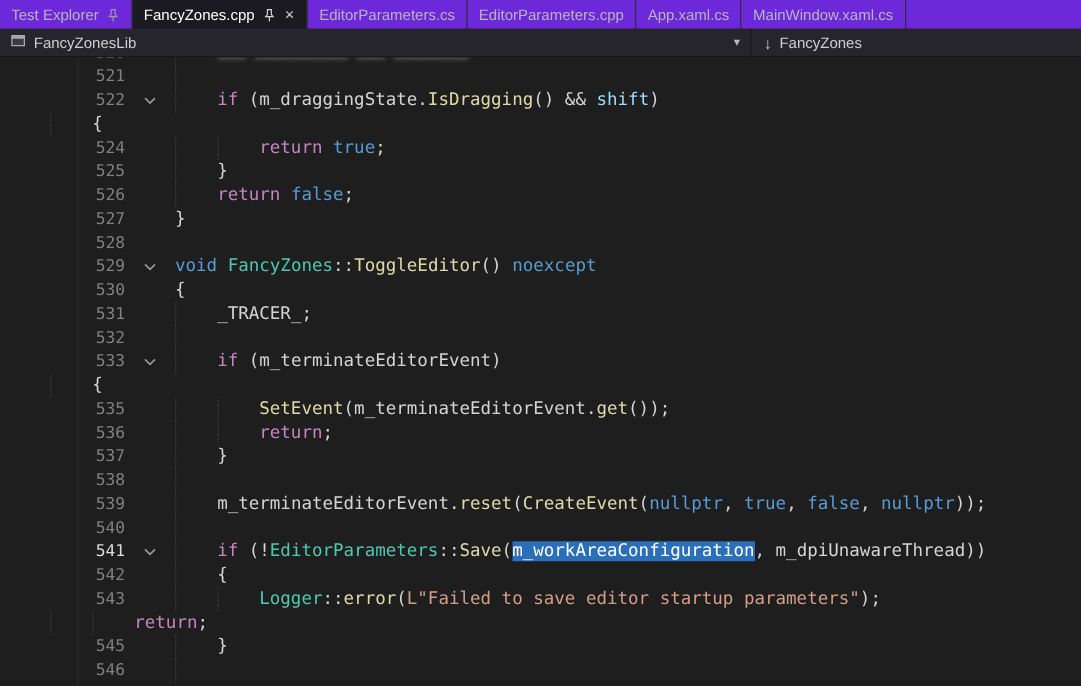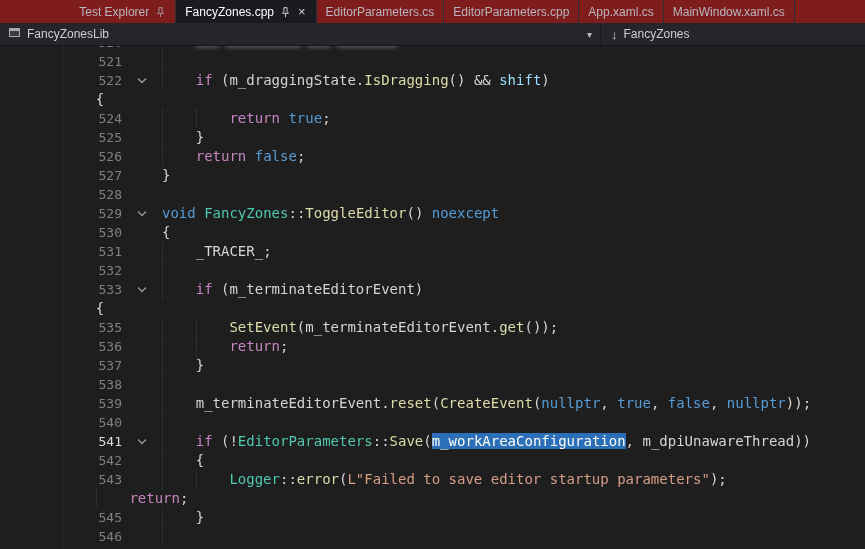--- a/index.html
+++ b/index.html
@@ -3,22 +3,22 @@
 <meta charset="utf-8">
 <style>
   * { margin:0; padding:0; box-sizing:border-box; }
   html,body { background:#111; }
   #app {
     position:relative; width:865px; height:549px; overflow:hidden;
     background:#1e1e1e; font-family:"Liberation Sans", sans-serif;
   }
   
   #tabbar {
-    display:flex; height:23px; background:#7f1d1d; font-size:12px;
-    color:#b8b5bf; align-items:stretch;justify-content:center;
+    display:flex; height:23px; background:#6d28d9; font-size:12px;
+    color:#b8b5bf; align-items:stretch;
   }
   .tab {
     display:flex; align-items:center; gap:6px; padding:0 9px;
     border-right:1px solid #302d38; white-space:nowrap; cursor:default;
   }
   .tab.active { background:#1b1a20; color:#ffffff; }
   .tab .pin svg { display:block; }
   .tab .close { font-size:13px; color:#cfcfcf; line-height:1; padding:0 1px; }
   
   #navbar {
@@ -30,21 +30,21 @@
   #nav-sep { width:1px; height:100%; background:#1b1b1b; }
   #member-combo { display:flex; align-items:center; gap:6px; padding:0 10px; height:100%; flex:1; }
   .down-arrow { color:#c8c8c8; font-size:13px; }
   
   #editor {
     position:absolute; top:46px; left:0; right:0; bottom:0;
     background:#1e1e1e; overflow:hidden;
     font-family:"DejaVu Sans Mono", monospace; font-size:14px;
   }
   #lines { margin-top:-13px; }
-  .row { display:flex; height:19px; line-height:19px;padding-left:22px; }
+  .row { display:flex; height:19px; line-height:19px; }
   .num {
     width:100px; text-align:right; color:#808080; font-size:13px;
     flex:0 0 100px; user-select:none;
   }
   .num.cur { color:#dcdcdc; }
   .fold { width:40px; flex:0 0 40px; display:flex; align-items:center; justify-content:center; }
   .codetxt { flex:1; white-space:pre; color:#d4d4d4; }
   .ind {
     display:inline-block; width:4ch; height:19px; vertical-align:top;
     border-left:1px dotted #3c3c3c;

